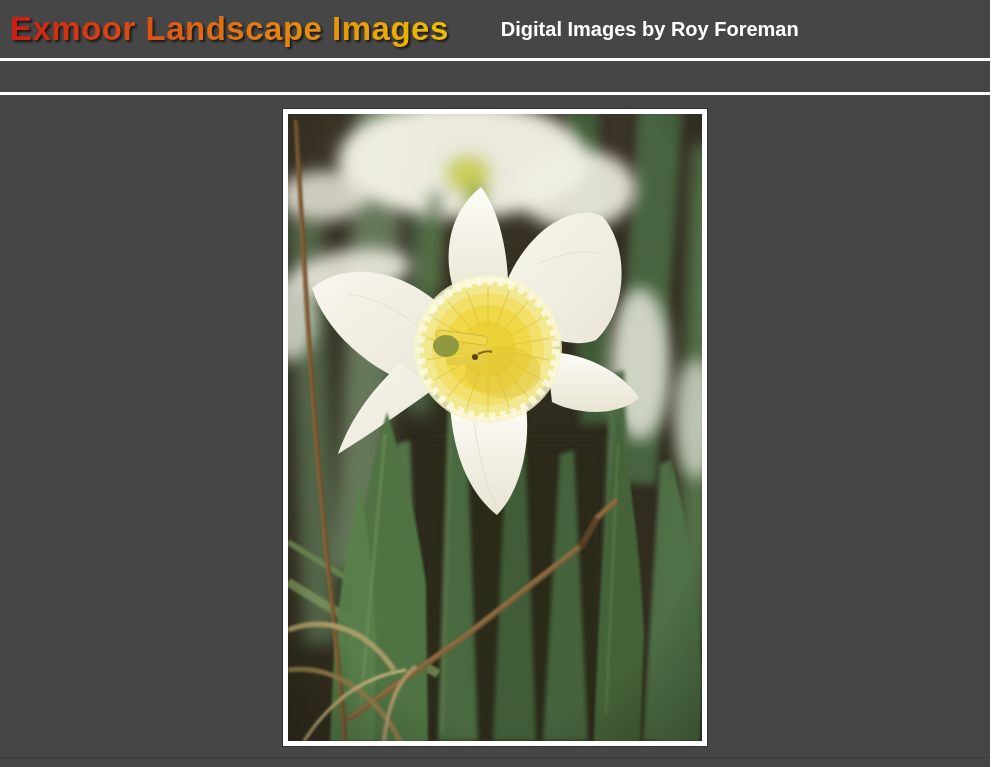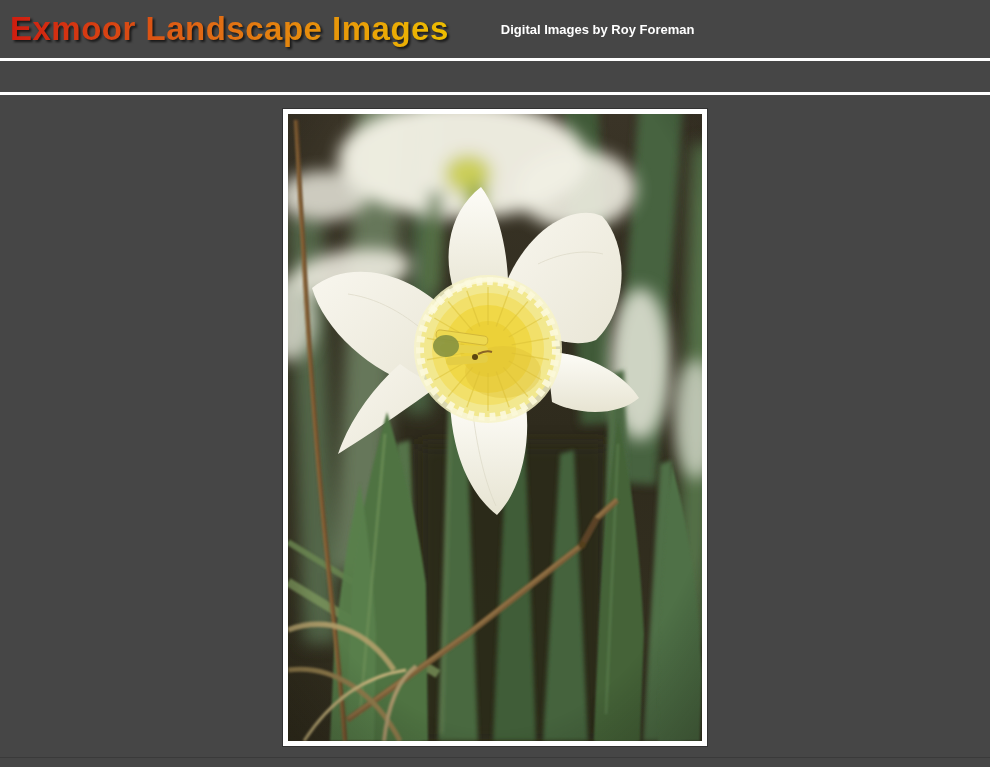--- a/index.html
+++ b/index.html
@@ -22,21 +22,21 @@
        var(--title_start,#cf1d10) 0%,
        var(--title_mid,#e06a15) 45%,
        var(--title_end,#eebe00) 100%);
     -webkit-background-clip: text;
     background-clip: text;
     color: transparent;
     filter: drop-shadow(2px 2px 1px rgba(0,0,0,.65));
   }
   .site-subtitle {
     margin-left: 52px;
-    font-size: 13px;
+    font-size: 20px;
     font-weight: bold;
     color: var(--subtitle_color,#ffffff);
     white-space: nowrap;
   }
 
   nav.top-nav { height: 31px; }
 
   main.content { height: 662px; display: flex; justify-content: center; align-items: flex-start; }
   .photo-frame {
     margin-top: 14px;

